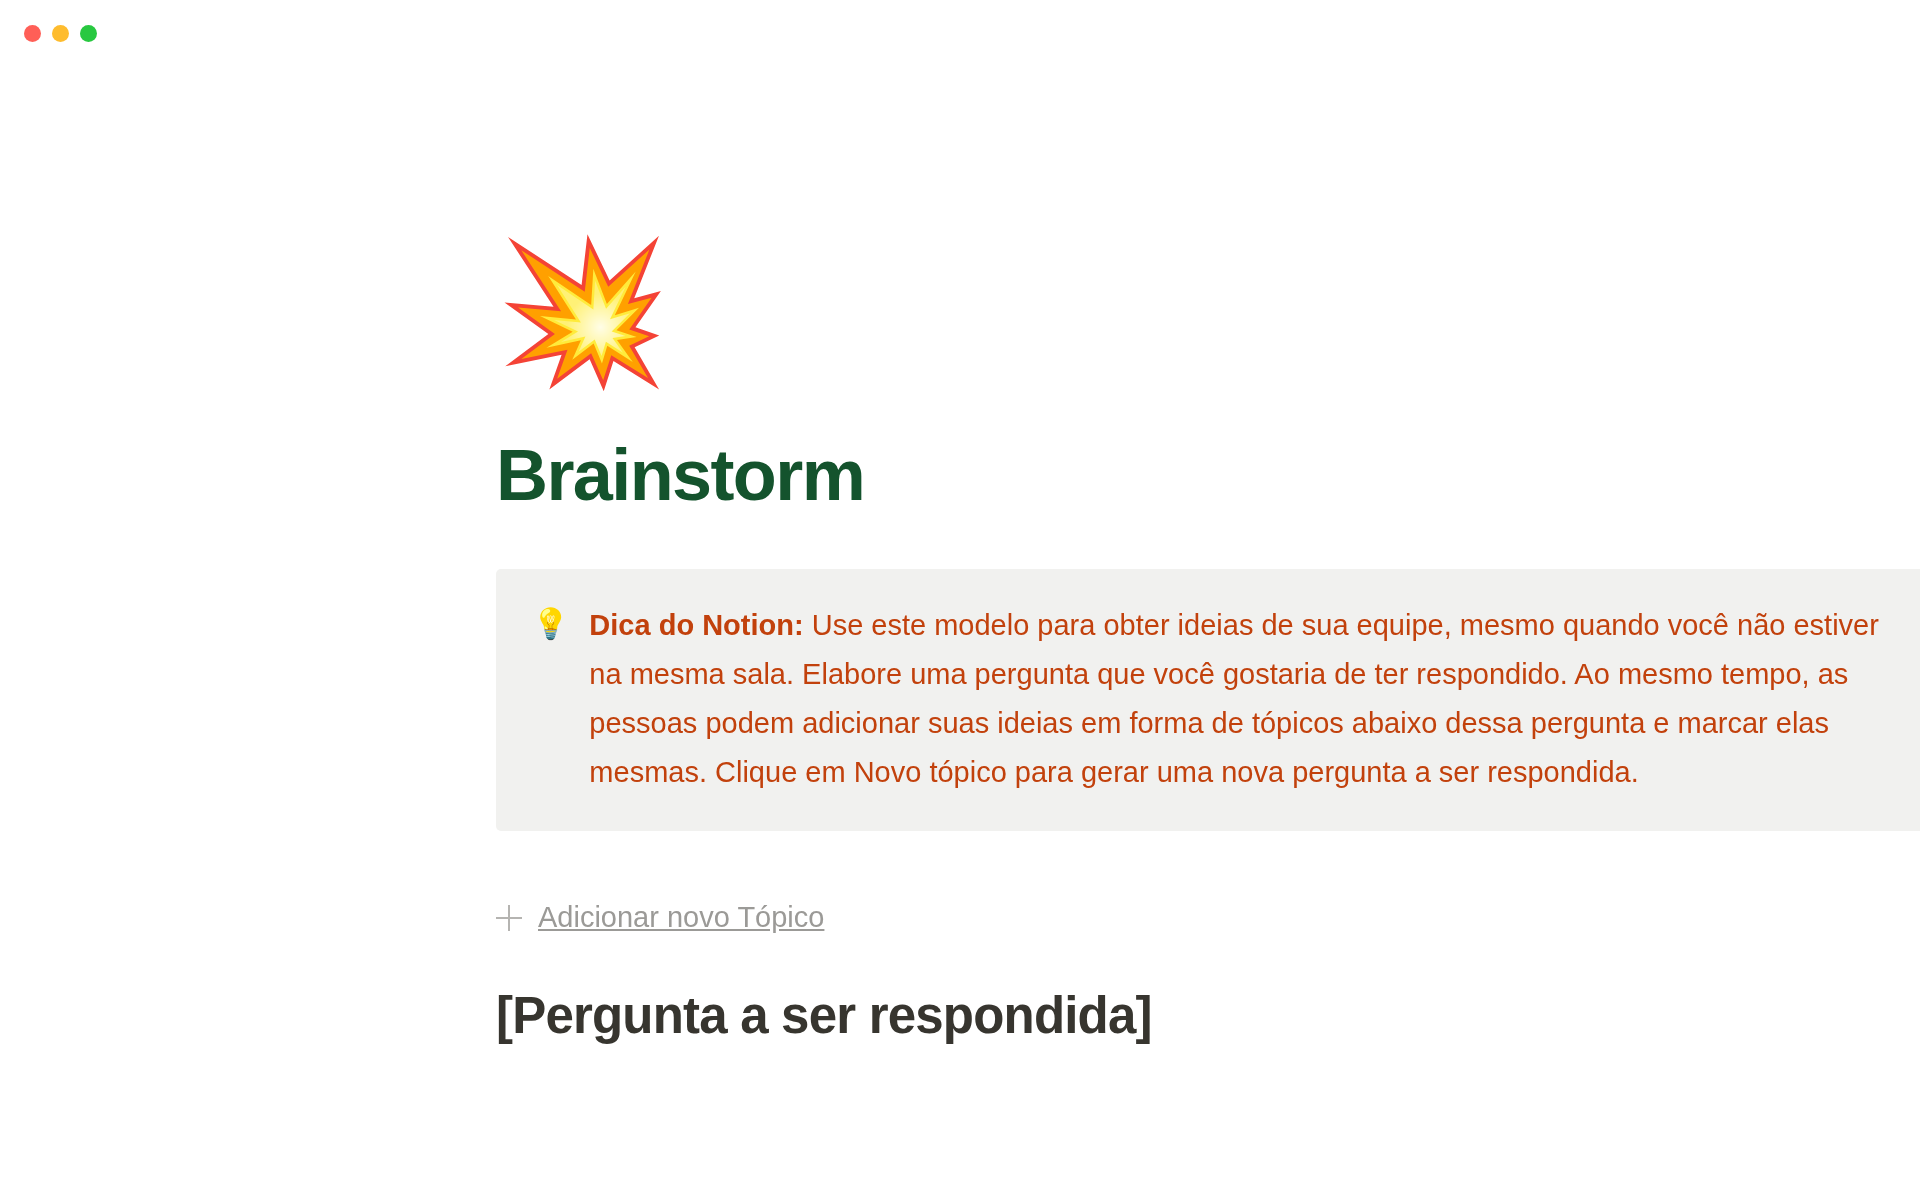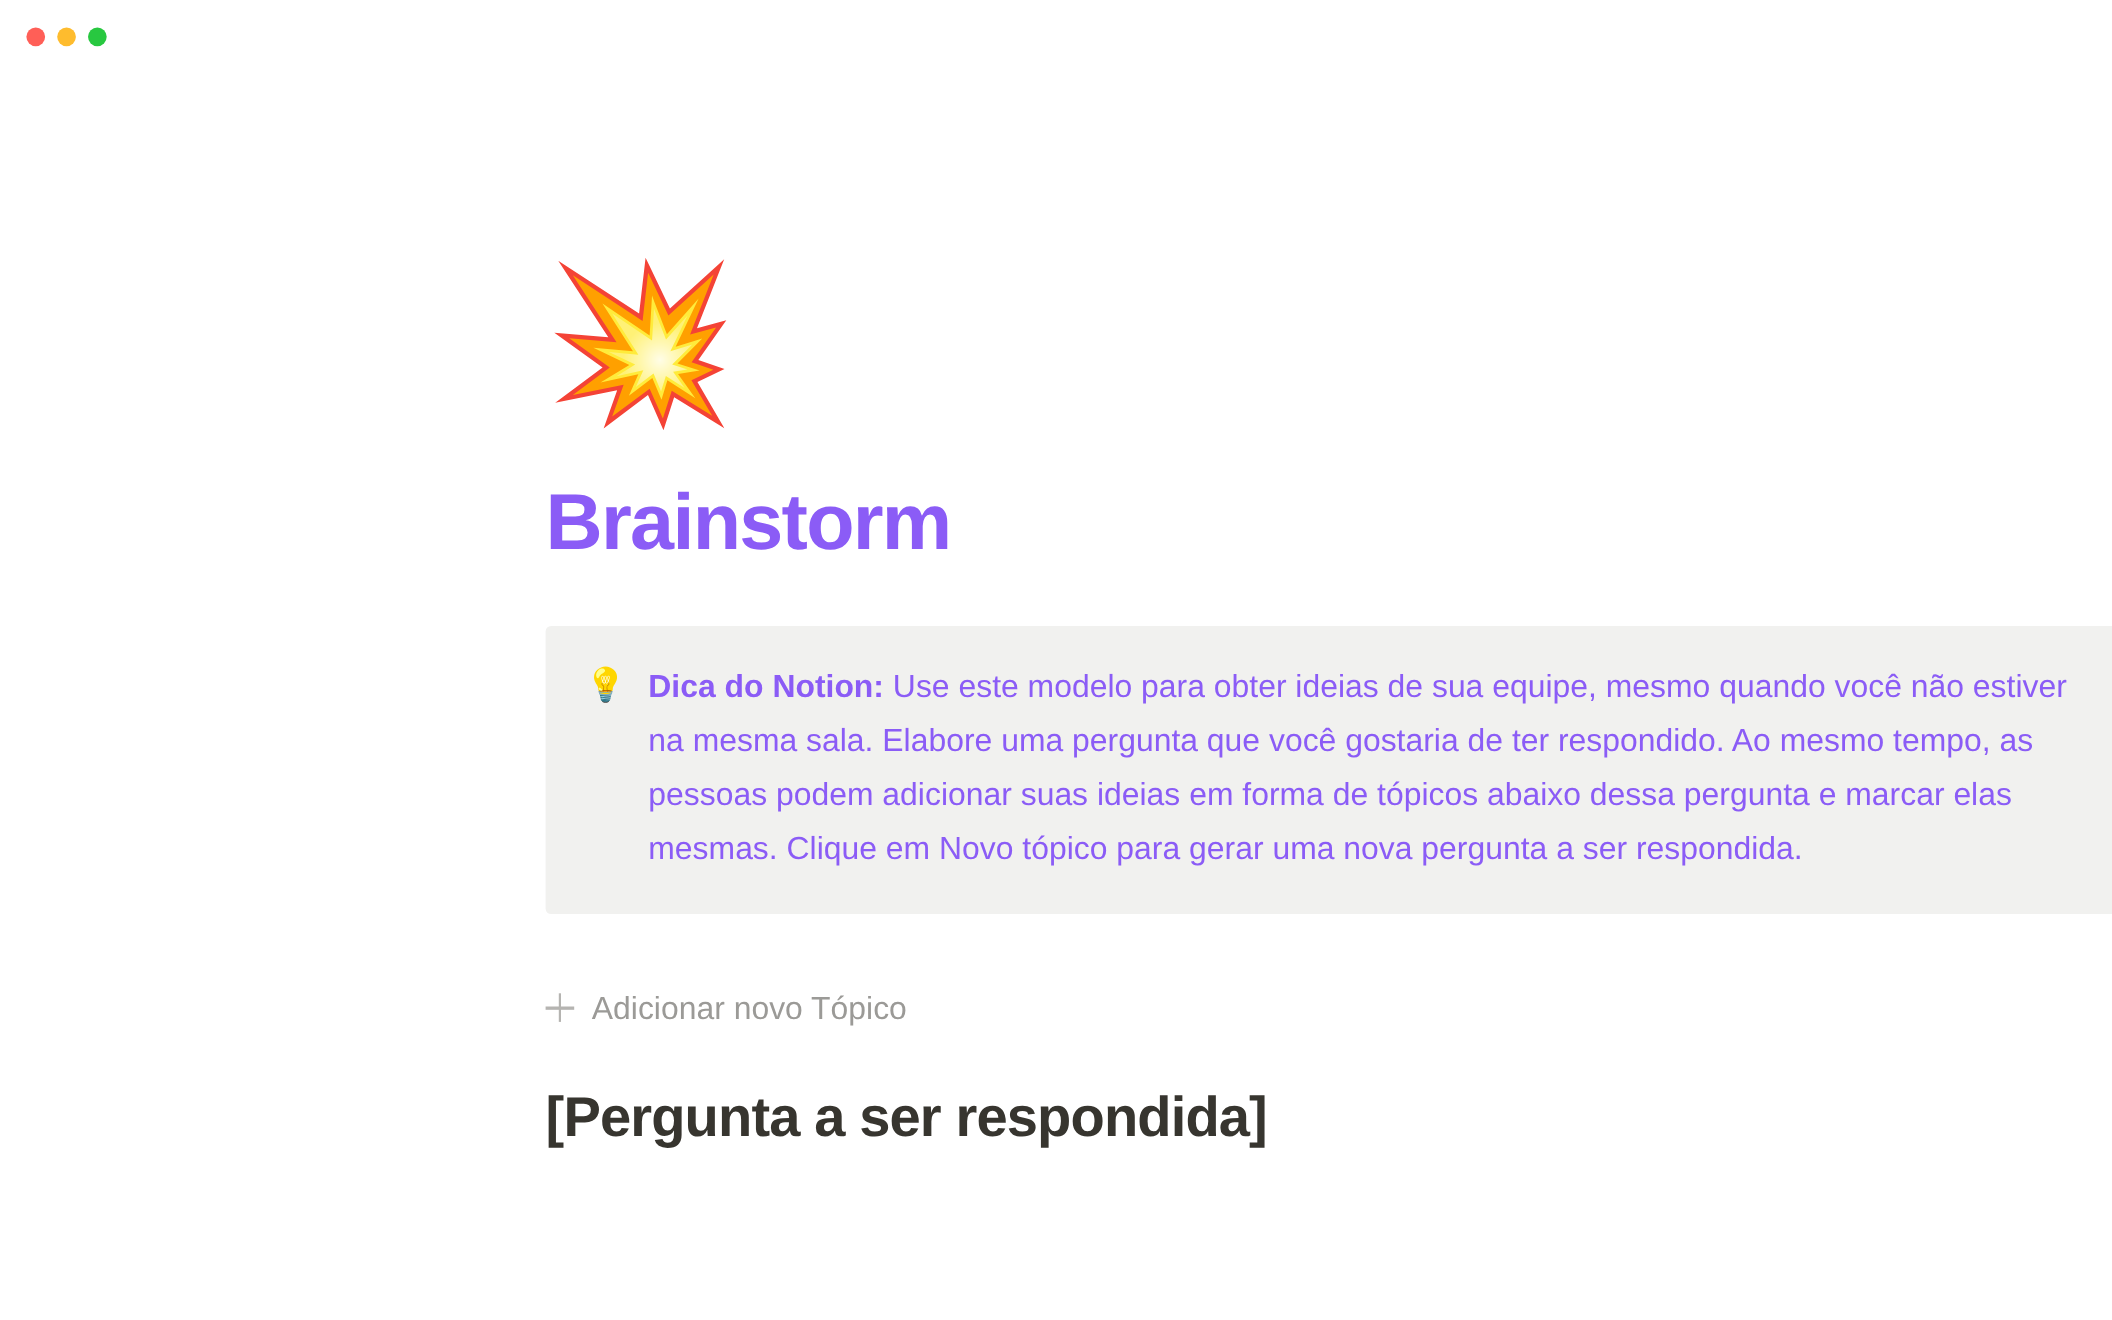--- a/index.html
+++ b/index.html
@@ -75,21 +75,21 @@
     line-height: 152px;
     user-select: none;
   }
 
   .page-title {
     margin-top: 48px;
     font-size: 72px;
     font-weight: 700;
     letter-spacing: -1.6px;
     line-height: 1.1;
-    color: #8b5cf6;
+    color: #14532d;
   }
 
   .callout {
     margin-top: 54px;
     width: 1432px;
     background: #f1f1ef;
     border-radius: 5px;
     padding: 32px 36px 34px 36px;
     box-sizing: border-box;
     display: flex;
@@ -98,34 +98,36 @@
   }
   .callout-emoji {
     font-size: 30px;
     line-height: 46px;
     flex: 0 0 auto;
     user-select: none;
   }
   .callout-text {
     font-size: 29px;
     line-height: 49px;
-    color: #8b5cf6;
+    color: #c2410c;
     max-width: 1290px;
   }
   .callout-text b { font-weight: 700; }
 
   .add-topic {
     margin-top: 72px;
     display: flex;
+    align-items: center;
     gap: 16px;
     color: #9b9a97;
     font-size: 29px;
     line-height: 1;
     cursor: pointer;
     width: max-content;
+    text-decoration: underline;
   }
   .plus-icon {
     position: relative;
     width: 26px;
     height: 26px;
     flex: 0 0 auto;
   }
   .plus-icon::before,
   .plus-icon::after {
     content: "";

